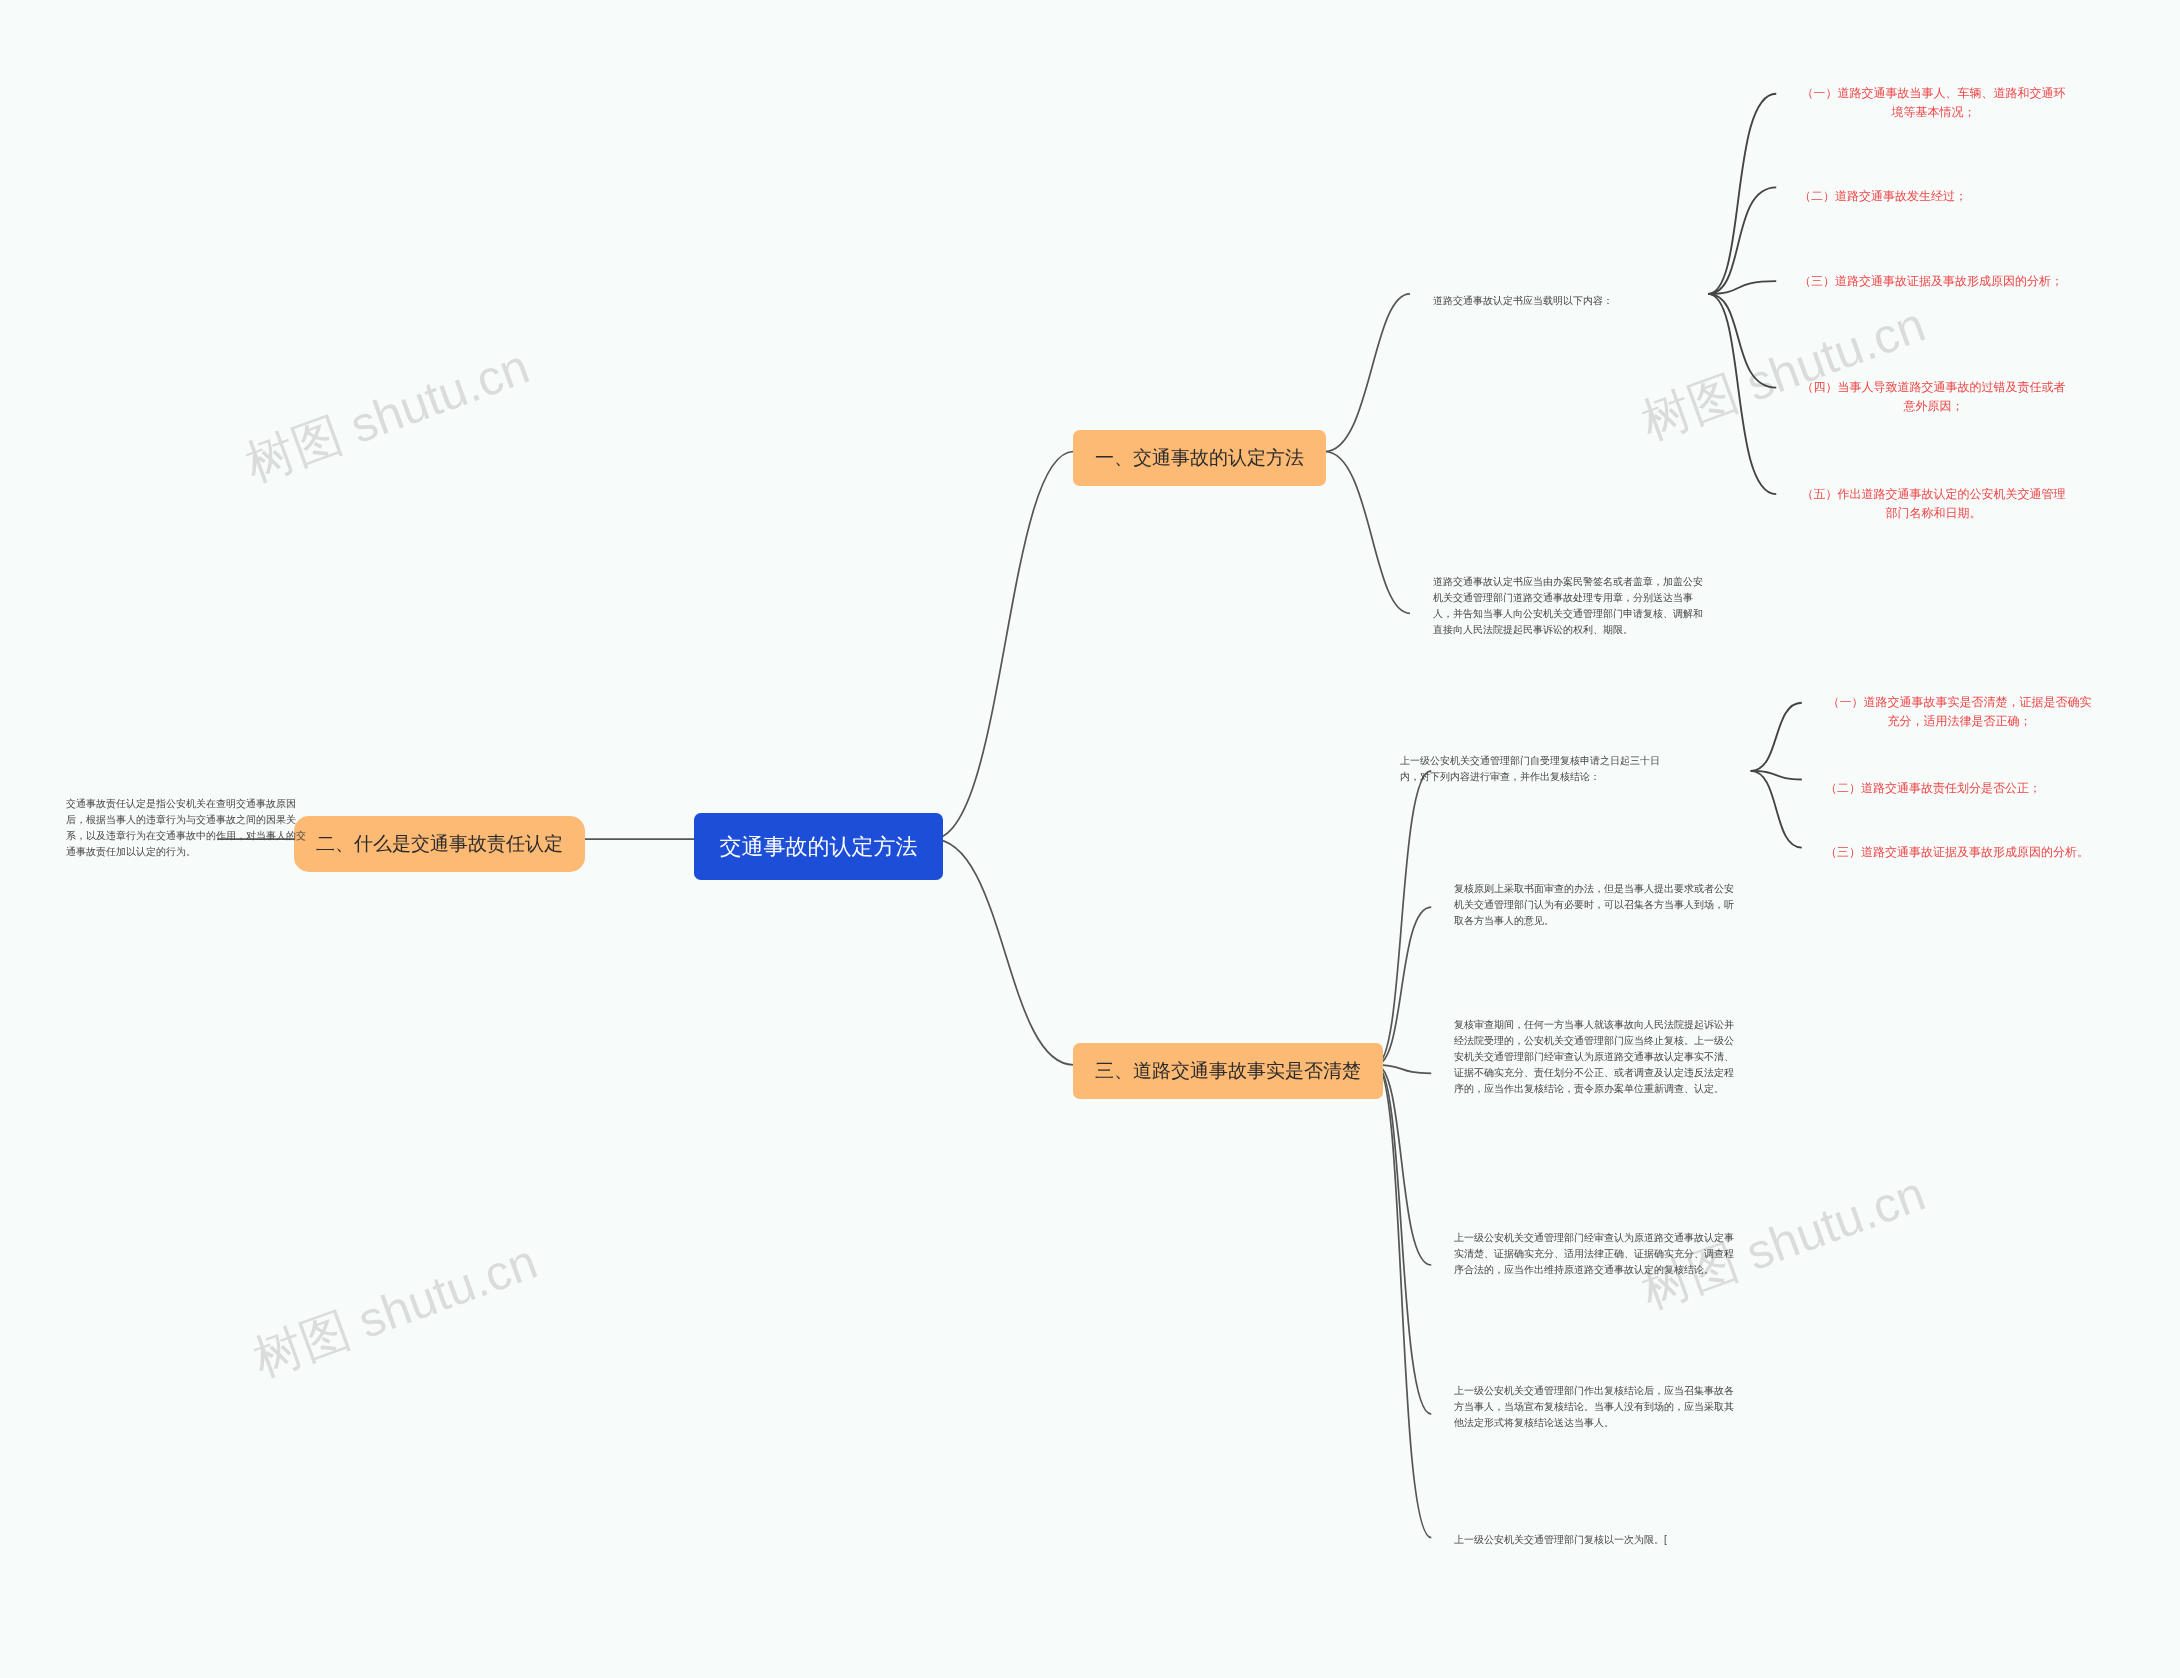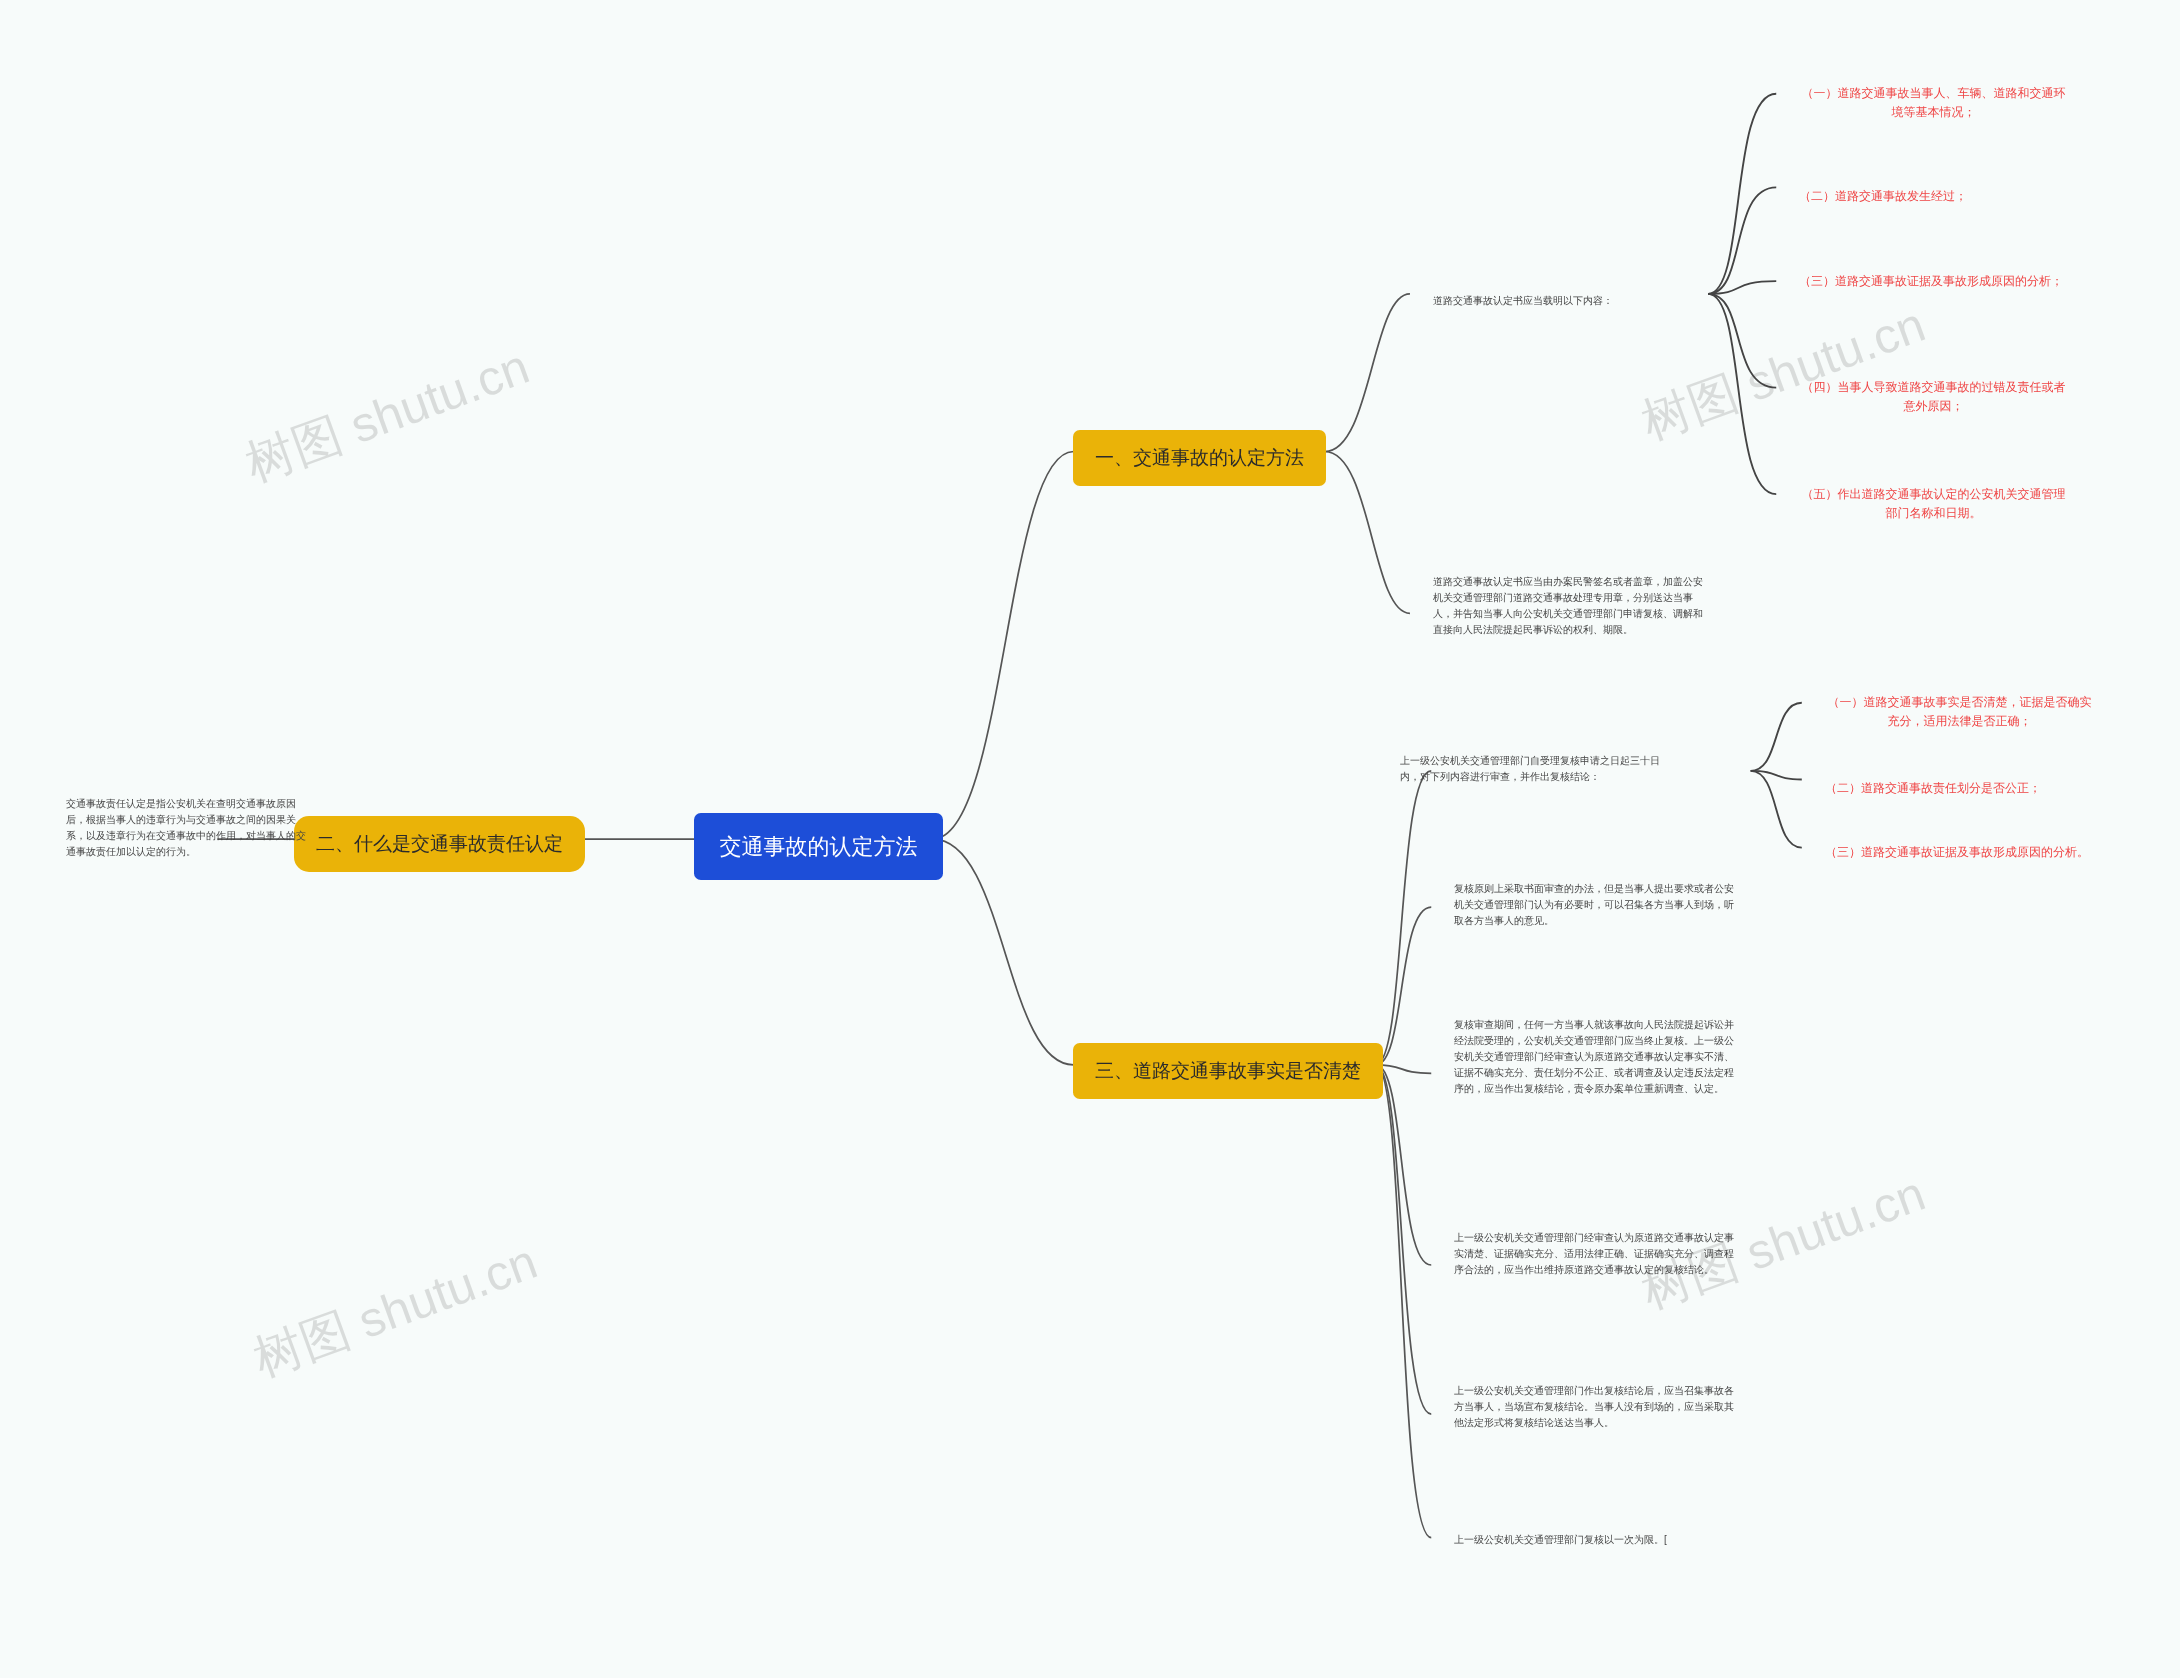--- a/index.html
+++ b/index.html
@@ -29,21 +29,21 @@
     padding: 12px 19px;
     line-height: 1.5;
   }
   .node-root {
     background: #1d4ed8;
     color: #fff;
     font-size: 22px;
     padding: 17px 25.6px;
   }
   .node-primary {
-    background: #eab308;
+    background: #fdba74;
     color: #2b2b2b;
     font-size: 19px;
     padding: 13.6px 22px;
   }
   .node-text {
     color: #444;
     font-size: 10px;
     line-height: 1.6;
     max-width: 332px;
   }

